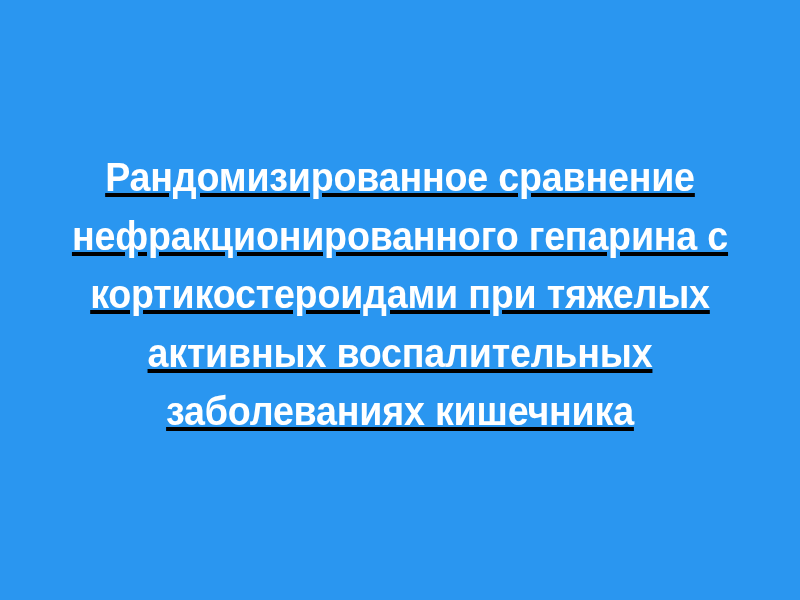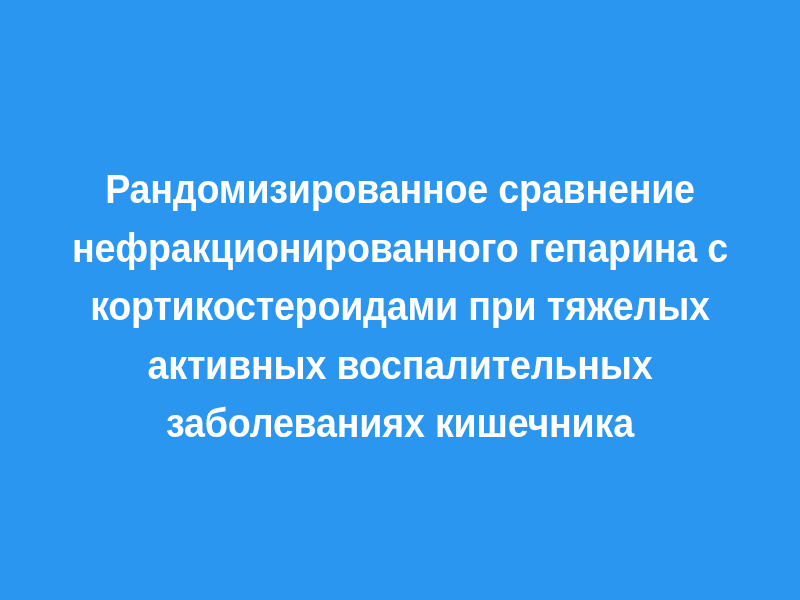--- a/index.html
+++ b/index.html
@@ -23,23 +23,24 @@
     height: 600px;
     background: #2a96f0;
     display: flex;
     flex-direction: column;
     align-items: center;
     justify-content: flex-start;
   }
 
   .title-block {
     width: 760px;
-    margin: 12px auto;
+    margin: 0 auto;
     padding-top: 148px;
     text-align: center;
+    text-decoration: underline;
   }
 
   .title-line {
     display: block;
     color: #ffffff;
     font-family: "Liberation Sans", sans-serif;
     font-weight: bold;
     font-size: 40px;
     line-height: 58.5px;
     letter-spacing: -0.2px;

